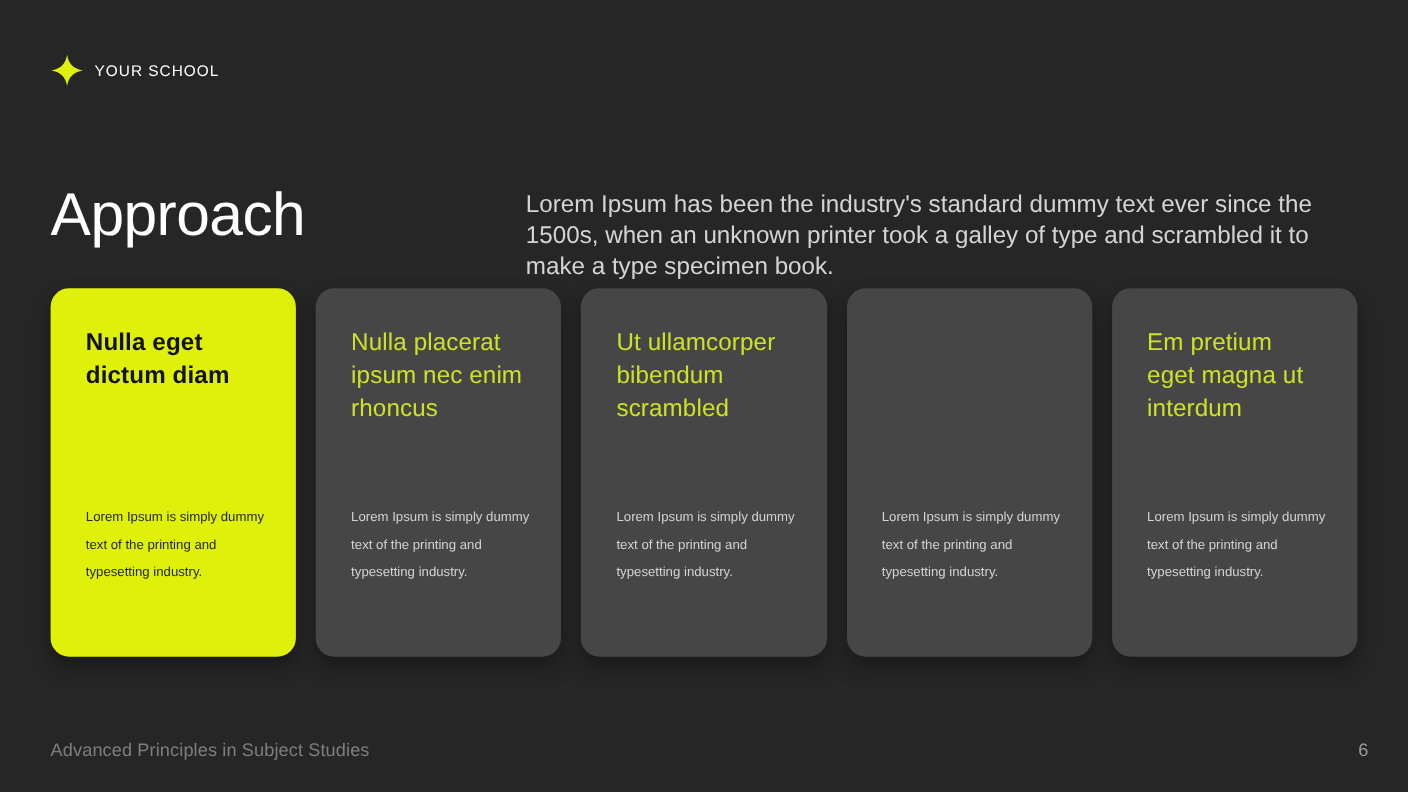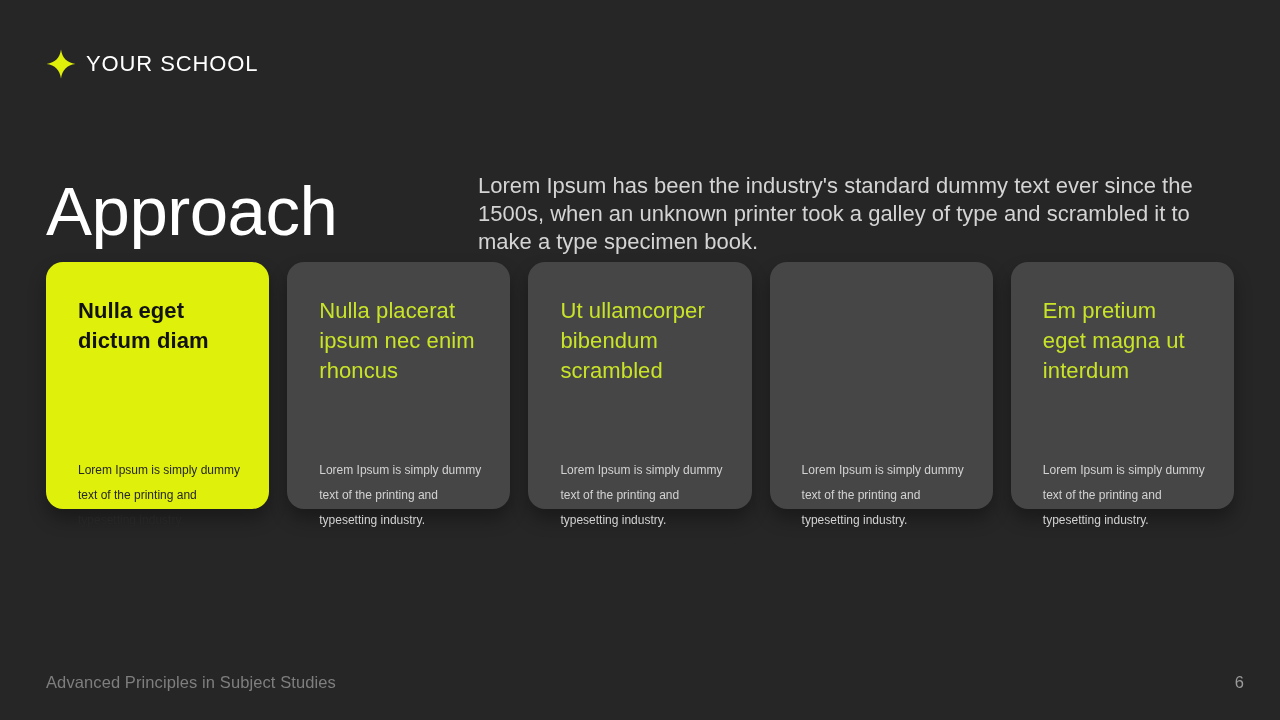--- a/index.html
+++ b/index.html
@@ -29,33 +29,33 @@
     height: 36px;
   }
   #brand .star-icon {
     width: 30px;
     height: 30px;
     display: block;
     flex: 0 0 auto;
   }
   #brand .brand-name {
     color: #ffffff;
-    font-size: 22px;
+    font-size: 14px;
     letter-spacing: 0.9px;
     font-weight: 400;
     line-height: 1;
     white-space: nowrap;
   }
 
   
   #page-title {
     position: absolute;
     left: 46px;
     top: 131px;
-    font-size: 69px;
+    font-size: 55px;
     font-weight: 300;
     color: #ffffff;
     line-height: 1;
     letter-spacing: -0.5px;
     white-space: nowrap;
   }
   #header-desc {
     position: absolute;
     left: 478px;
     top: 150px;
@@ -65,21 +65,21 @@
     line-height: 28px;
     color: #d4d4d4;
   }
 
   
   #cards {
     position: absolute;
     left: 46px;
     top: 262px;
     width: 1188px;
-    height: 247px;
+    height: 335px;
     display: flex;
     gap: 18px;
   }
   .card {
     position: relative;
     flex: 1 1 0;
     border-radius: 17px;
     padding: 34px 32px 0 32px;
     box-sizing: border-box;
     display: flex;

